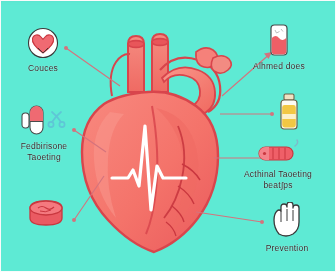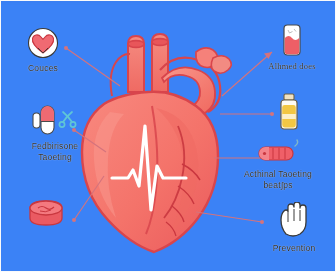--- a/index.html
+++ b/index.html
@@ -7,21 +7,21 @@
   body{
     width:336px;height:272px;
     background:#ffffff;
     font-family:"Liberation Sans", sans-serif;
     overflow:hidden;
     position:relative;
   }
   #stage{
     position:absolute;inset:0;
     width:336px;height:272px;
-    background:#3b82f6;
+    background:#5eead4;
   }
   
   #stage::after{
     content:"";position:absolute;inset:0;
     box-shadow:inset 0 0 0 1px rgba(250,250,250,1),
                inset 0 5px 6px -5px rgba(0,0,0,.05);
     pointer-events:none;
   }
   .layer{position:absolute;inset:0;}
   svg.full{position:absolute;left:0;top:0;width:336px;height:272px;display:block;}
@@ -36,27 +36,27 @@
     text-shadow:0 0 1px rgba(255,255,255,.9);
   }
   .callout .cap.two{white-space:normal;}
   .iconbox{
     width:34px;height:34px;margin:0 auto 3px auto;position:relative;
   }
   .iconbox svg{display:block;width:100%;height:100%;}
 
   
   #c-causes   {left:6px;  top:26px;  width:74px;}
-  #c-pred     {left:12px;  top:102px; width:86px;}
+  #c-pred     {left:1px;  top:102px; width:86px;}
   #c-beta     {left:6px;  top:196px; width:80px;}
   
-  #c-dose     {left:252px;top:22px;  width:80px;font-family:Liberation Serif, serif;}
+  #c-dose     {left:239px;top:22px;  width:80px;}
   #c-bottle   {left:262px;top:92px;  width:54px;}
   #c-check    {left:232px;top:138px; width:92px;}
-  #c-prevent  {left:256px;top:202px; width:76px;}
+  #c-prevent  {left:249px;top:202px; width:76px;}
 
   #c-pred .cap{line-height:10.5px;}
   #c-check .cap{line-height:10.5px;}
 </style>
 </head>
 <body>
 
 <div id="stage">
 
   <div class="layer">

